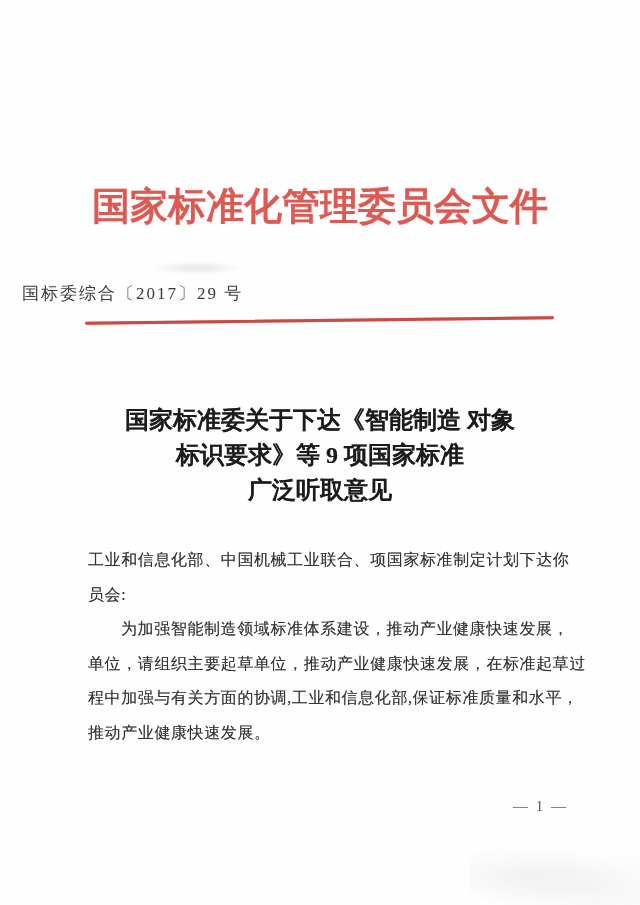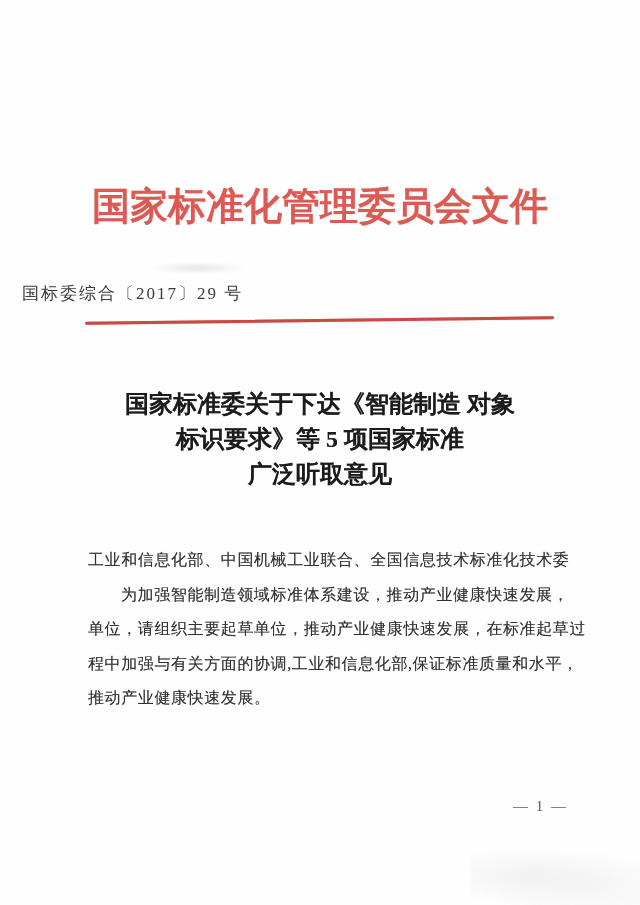--- a/index.html
+++ b/index.html
@@ -54,21 +54,21 @@
     height: 3px;
     background: #c84a45;
     border-radius: 2px;
     transform: rotate(-0.65deg);
     box-shadow: 0 0 1px rgba(200, 74, 69, 0.5);
   }
 
   
   .doc-title {
     position: absolute;
-    top: 387px;
+    top: 403px;
     left: 0;
     width: 640px;
     text-align: center;
     font-size: 24px;
     font-weight: bold;
     line-height: 35px;
     color: #1b1b1b;
     text-shadow: 0 0 0.5px rgba(0,0,0,0.55);
   }
   .doc-title .title-line { white-space: nowrap; }
@@ -132,26 +132,27 @@
   <div class="agency-header">国家标准化管理委员会文件</div>
 
   <div class="smudge smudge-a"></div>
 
   <div class="doc-number">国标委综合〔2017〕29 号</div>
 
   <div class="red-rule"></div>
 
   <div class="doc-title">
     <div class="title-line">国家标准委关于下达《智能制造 对象</div>
-    <div class="title-line">标识要求》等 5 项国家标准</div>
+    <div class="title-line">标识要求》等 9 项国家标准</div>
     <div class="title-line">广泛听取意见</div>
   </div>
 
   <div class="body-text">
-    <div class="line">工业和信息化部、中国机械工业联合、全国信息技术标准化技术委</div>
+    <div class="line">工业和信息化部、中国机械工业联合、项国家标准制定计划下达你</div>
+    <div class="line">员会:</div>
     <div class="line indent">为加强智能制造领域标准体系建设，推动产业健康快速发展，</div>
     <div class="line">单位，请组织主要起草单位，推动产业健康快速发展，在标准起草过</div>
     <div class="line">程中加强与有关方面的协调,工业和信息化部,保证标准质量和水平，</div>
     <div class="line">推动产业健康快速发展。</div>
   </div>
 
   <div class="page-number">— 1 —</div>
 
   <div class="smudge smudge-b"></div>
 

